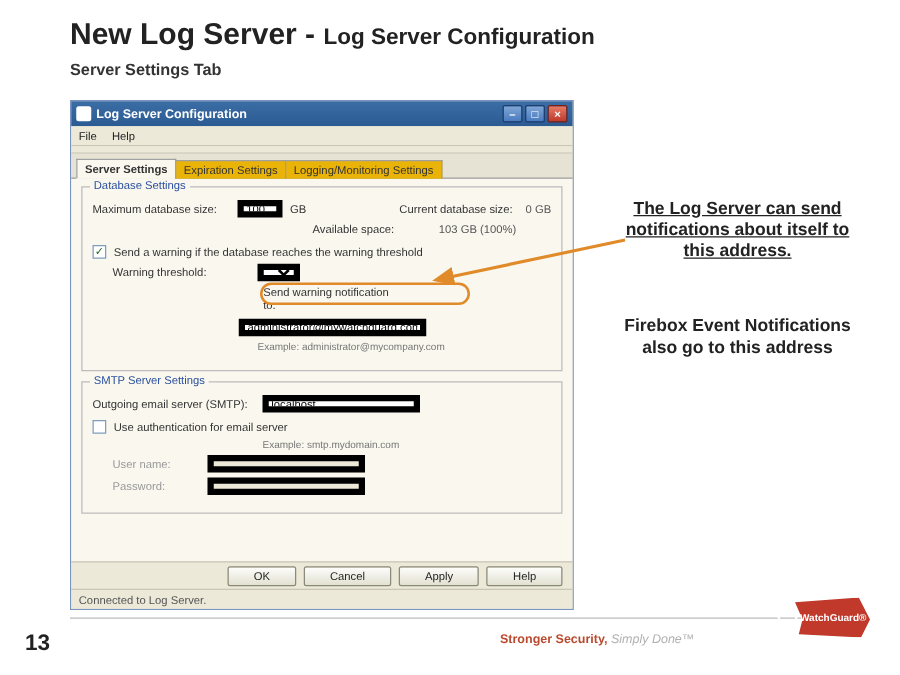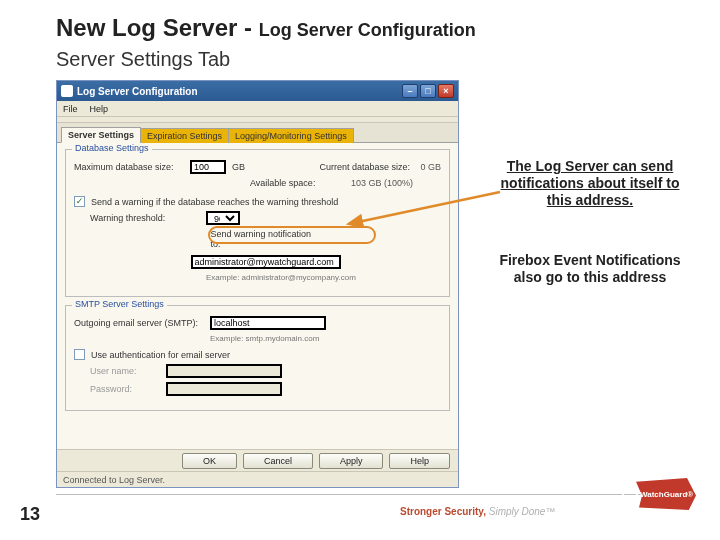--- a/index.html
+++ b/index.html
@@ -8,21 +8,21 @@
     background: #fff;
     font-family: Arial, Helvetica, sans-serif;
     position: relative;
     overflow: hidden;
   }
 
   
   .slide-heading { position: absolute; left: 56px; top: 14px; }
   .slide-heading .main { font-size: 24px; font-weight: 900; color: #222; }
   .slide-heading .sub  { font-size: 18px; font-weight: 900; color: #222; }
-  .slide-subtitle { position: absolute; left: 56px; top: 48px; font-size: 20px; font-weight: 400; color: #333; }
+  .slide-subtitle { position: absolute; left: 56px; top: 48px; font-size: 13px; font-weight: 700; color: #333; }
 
   
   .app-window {
     position: absolute; left: 56px; top: 80px;
     width: 403px; height: 408px;
     background: #ece9d8;
     border: 1px solid #7a93c0;
     font-size: 9px;
     color: #222;
   }
@@ -89,25 +89,25 @@
   }
   .group-title {
     position:absolute; top:-7px; left:6px;
     background:#f9f7ee; padding:0 3px;
     font-size:9px; color:#2a4f9e; font-weight:400;
   }
 
   .row { display:flex; align-items:center; margin:4px 0; gap:6px; }
   .lbl { font-size:9px; color:#333; }
   .inp, select.inp {
-    height:14px; border:2px solid #000000; background:#fff;
+    height:14px; border:5px solid #000000; background:#fff;
     font-size:9px; padding:0 2px;
   }
   .inp.w-small { width:36px; }
-  .inp.w-med { width:116px; }
+  .inp.w-med { width:126px; }
   .inp.w-lg { width:150px; }
   .inp.disabled { background:#ece9d8; color:#888;}
   .chk { width:11px; height:11px; border:1px solid #7f9db9; background:#fff; display:inline-flex; align-items:center; justify-content:center;}
   .chk.checked::after { content:"✓"; font-size:9px; line-height:1; color:#2a6c2a; }
   .example { font-size:8px; color:#777; }
 
   .readonly-val { font-size:9px; color:#555; }
 
   
   .dialog-buttons {
@@ -262,27 +262,27 @@
       </div>
     </div>
 
     <div class="group">
       <div class="group-title">SMTP Server Settings</div>
 
       <div class="row">
         <span class="lbl" style="width:130px;">Outgoing email server (SMTP):</span>
         <input class="inp w-med" value="localhost" style="">
       </div>
-      <div class="row" style="margin-left:136px;">
-        <span class="example">Example: smtp.mydomain.com</span>
-      </div>
-
       <div class="row" style="margin-top:6px;">
         <span class="chk"></span>
         <span class="lbl">Use authentication for email server</span>
+      </div>
+
+      <div class="row" style="margin-left:136px;">
+        <span class="example">Example: smtp.mydomain.com</span>
       </div>
       <div class="row" style="margin-left:16px;">
         <span class="lbl" style="width:70px; color:#999;">User name:</span>
         <input class="inp w-med disabled" style="">
       </div>
       <div class="row" style="margin-left:16px;">
         <span class="lbl" style="width:70px; color:#999;">Password:</span>
         <input class="inp w-med disabled" type="password" style="">
       </div>
     </div>

